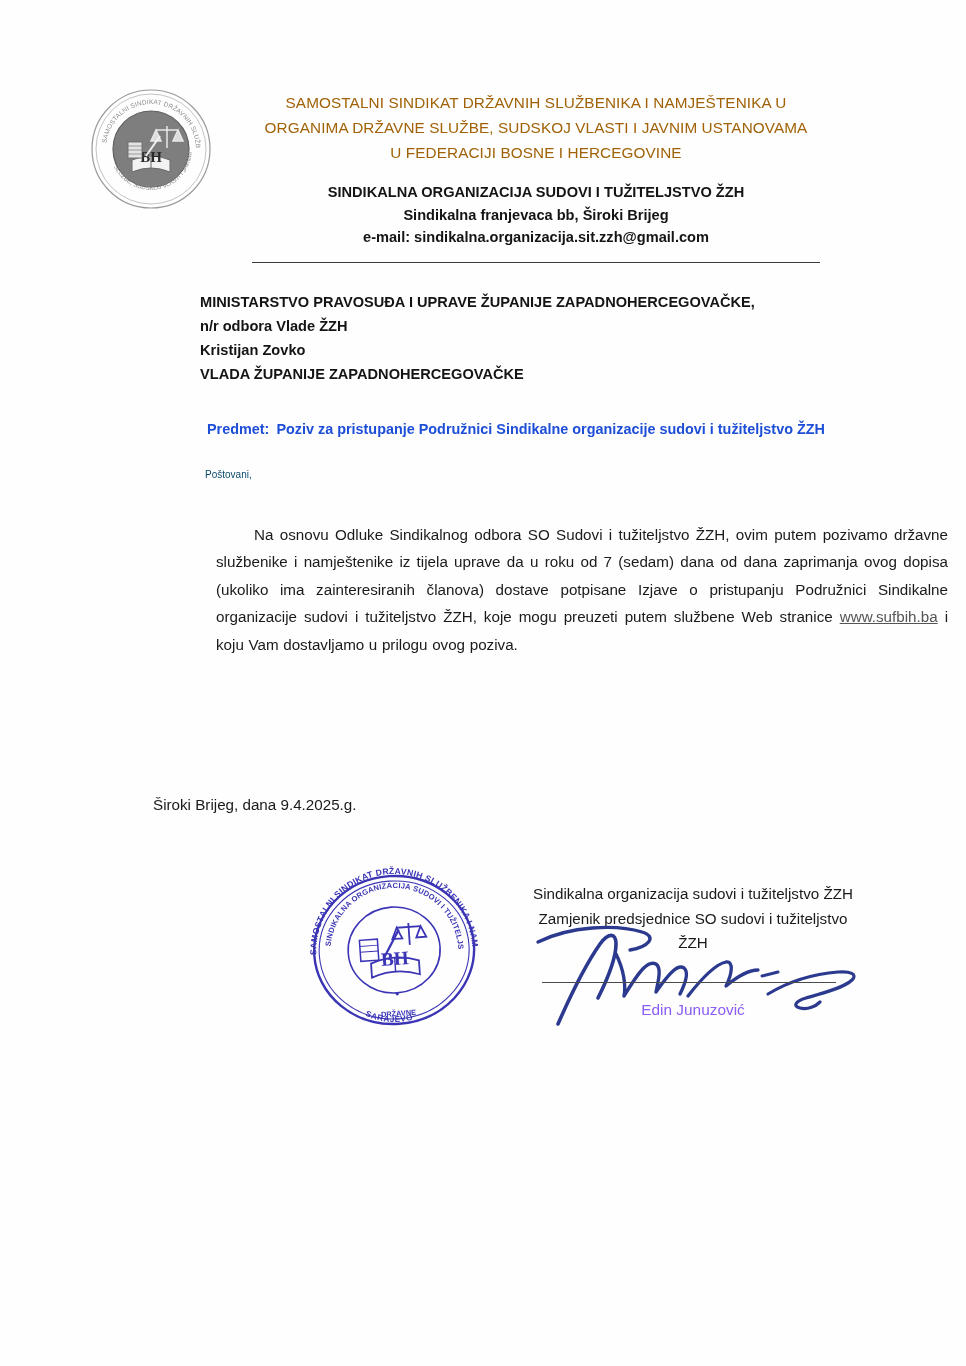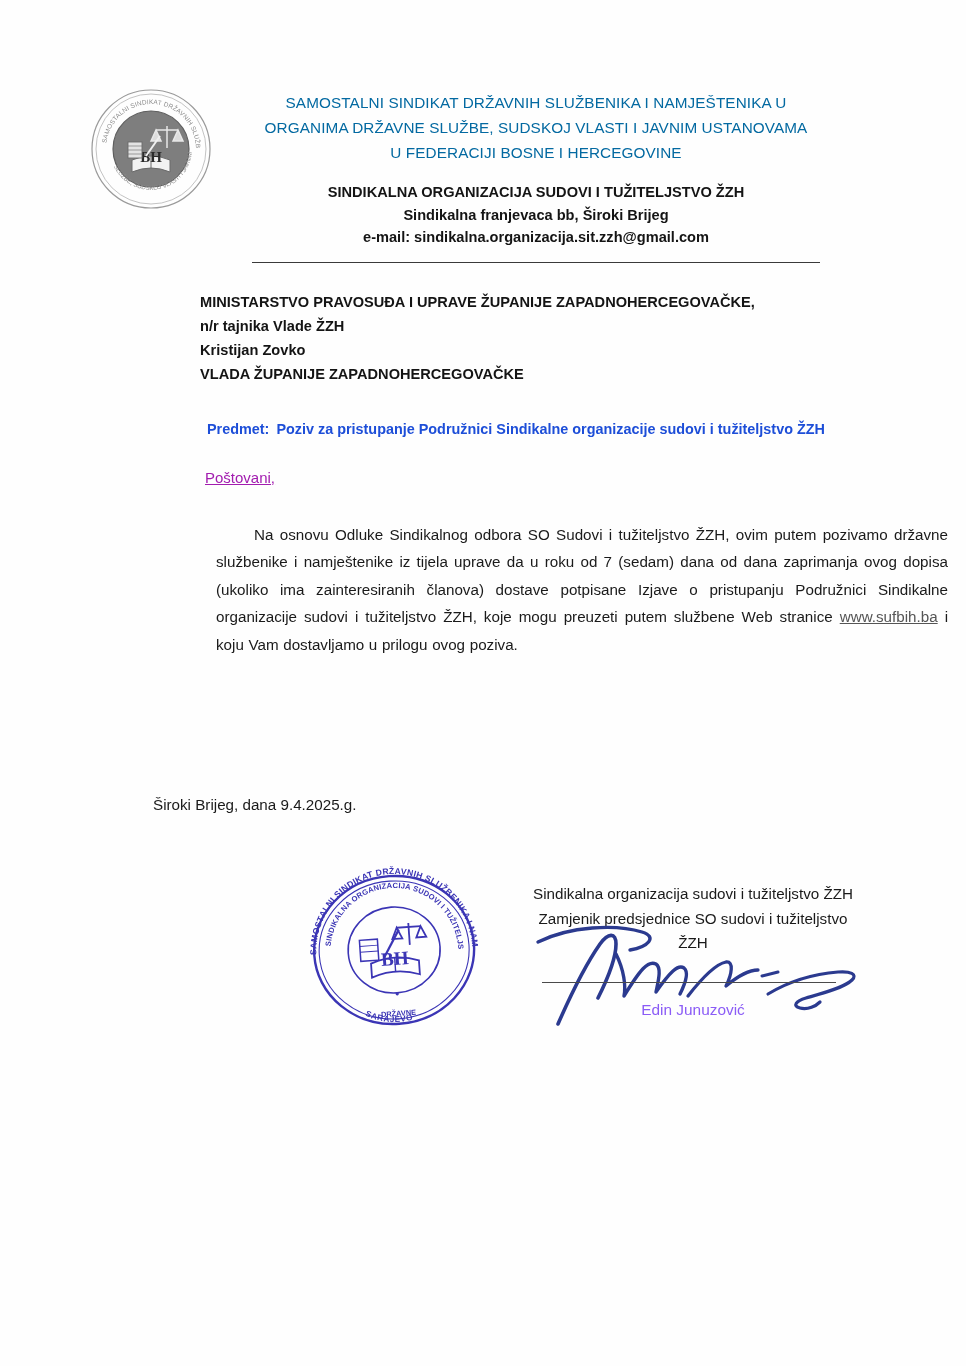--- a/index.html
+++ b/index.html
@@ -39,21 +39,21 @@
     position: absolute;
     top: 8px;
     left: 250px;
     width: 572px;
     text-align: center;
   }
   .org-line {
     font-size: 15.3px;
     letter-spacing: 0.1px;
     line-height: 25px;
-    color: #0369a1;
+    color: #a16207;
     white-space: nowrap;
   }
   .org-sub {
     margin-top: 16px;
   }
   .org-sub .b {
     font-weight: bold;
     font-size: 14.6px;
     line-height: 22.5px;
     color: #141414;
@@ -95,23 +95,22 @@
   }
   .subject .subject-label {
     margin-right: 7px;
   }
 
   
   .salutation {
     position: absolute;
     top: 469px;
     left: 205px;
-    font-size: 15px;
-    color: #a21caf;
-    text-decoration: underline;
+    font-size: 10px;
+    color: #0c4a6e;
   }
 
   
   .body-par {
     position: absolute;
     left: 168px;
     width: 732px;
     font-size: 15.2px;
     line-height: 27.4px;
     color: #1a1a1a;
@@ -240,21 +239,21 @@
         <div class="b">Sindikalna franjevaca bb, Široki Brijeg</div>
         <div class="b">e-mail: sindikalna.organizacija.sit.zzh@gmail.com</div>
       </div>
     </div>
 
     <div class="divider"></div>
   </div>
 
   <div class="recipient">
     <div>MINISTARSTVO PRAVOSUĐA I UPRAVE ŽUPANIJE ZAPADNOHERCEGOVAČKE,</div>
-    <div>n/r tajnika Vlade ŽZH</div>
+    <div>n/r odbora Vlade ŽZH</div>
     <div>Kristijan Zovko</div>
     <div>VLADA ŽUPANIJE ZAPADNOHERCEGOVAČKE</div>
   </div>
 
   <div class="subject">
     <span class="subject-label">Predmet:</span><span>Poziv za pristupanje Podružnici Sindikalne organizacije sudovi i tužiteljstvo ŽZH</span>
   </div>
 
   <div class="salutation">Poštovani,</div>
 

